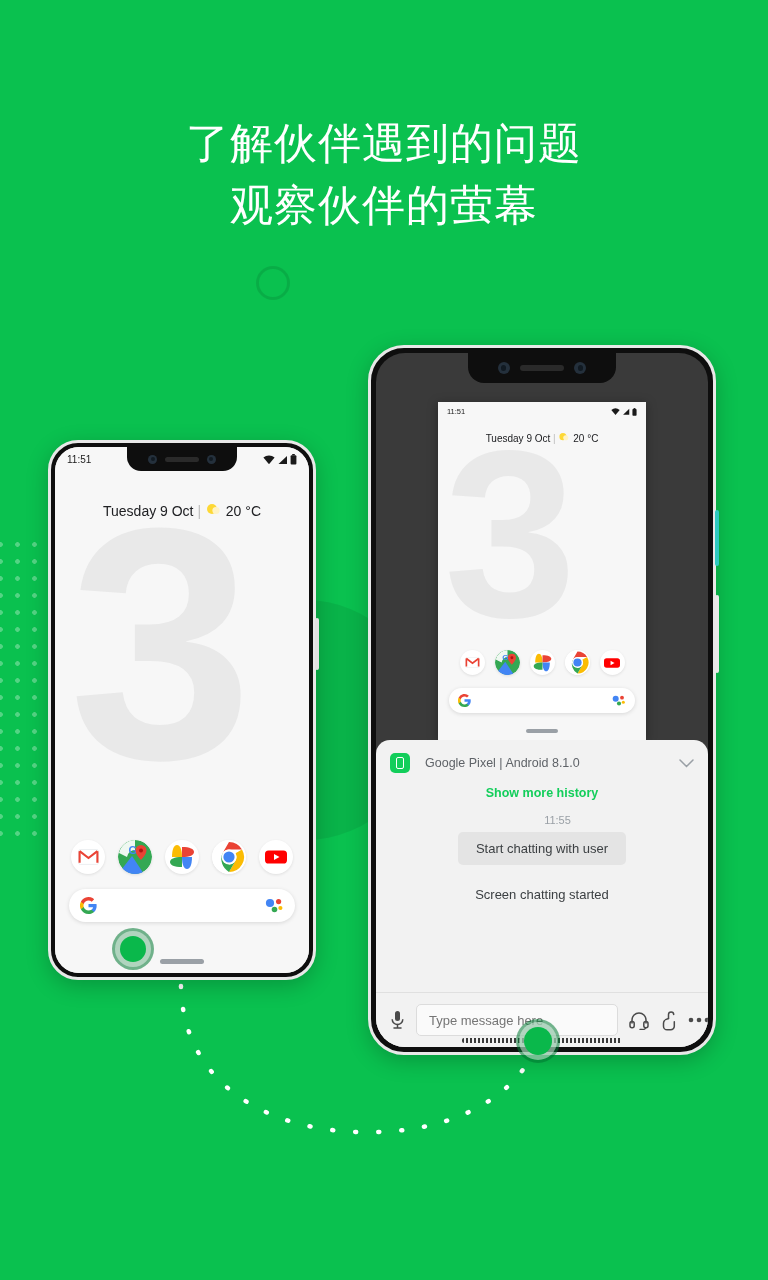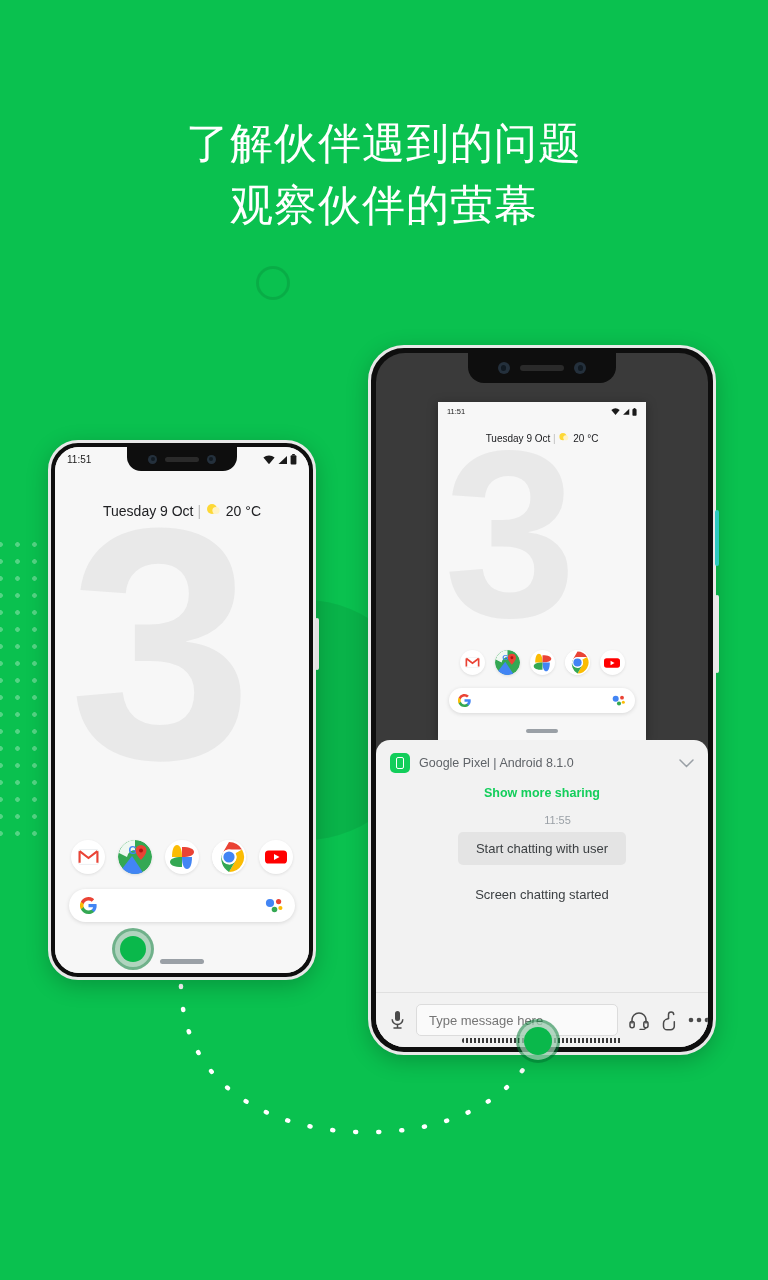--- a/index.html
+++ b/index.html
@@ -117,21 +117,21 @@
   .mirror{
     position:absolute; background:#f7f7f7; overflow:hidden;
     box-shadow:0 2px 10px rgba(0,0,0,0.35);
   }
   .chatpanel{
     position:absolute; left:0; bottom:0; width:100%;
     background:#f2f2f2; border-radius:14px 14px 0 0;
     display:flex; flex-direction:column;
   }
   .chat-header{
-    display:flex; align-items:center; gap:9px;
+    display:flex; align-items:center; gap:15px;
     padding:13px 14px 9px 14px;
     justify-content:flex-end;
   }
   .dev-badge{
     width:20px; height:20px; border-radius:5px; background:#13ce5b;
     display:flex; align-items:center; justify-content:center; flex:0 0 auto;
   }
   .dev-badge i{
     width:8px; height:12px; border:1.6px solid #fff; border-radius:2px; display:block;
   }
@@ -403,21 +403,21 @@
             <i></i>
           </span>
         <span class="dev-title">Google Pixel | Android 8.1.0</span>
         <span class="chev">
           <svg width="15" height="9" viewBox="0 0 15 9">
               <path d="M1 1 L7.5 7.5 L14 1" fill="none" stroke="#9aa0a6" stroke-width="1.5" stroke-linecap="round"></path>
             </svg>
         </span>
       </div>
 
-      <div class="show-more">Show more sharing</div>
+      <div class="show-more">Show more history</div>
 
       <div class="msg-time">11:55</div>
 
       <div class="bubble-wrap">
         <div class="bubble">Start chatting with user</div>
       </div>
 
       <div class="sys-msg">Screen chatting started</div>
 
       <div class="composer">

